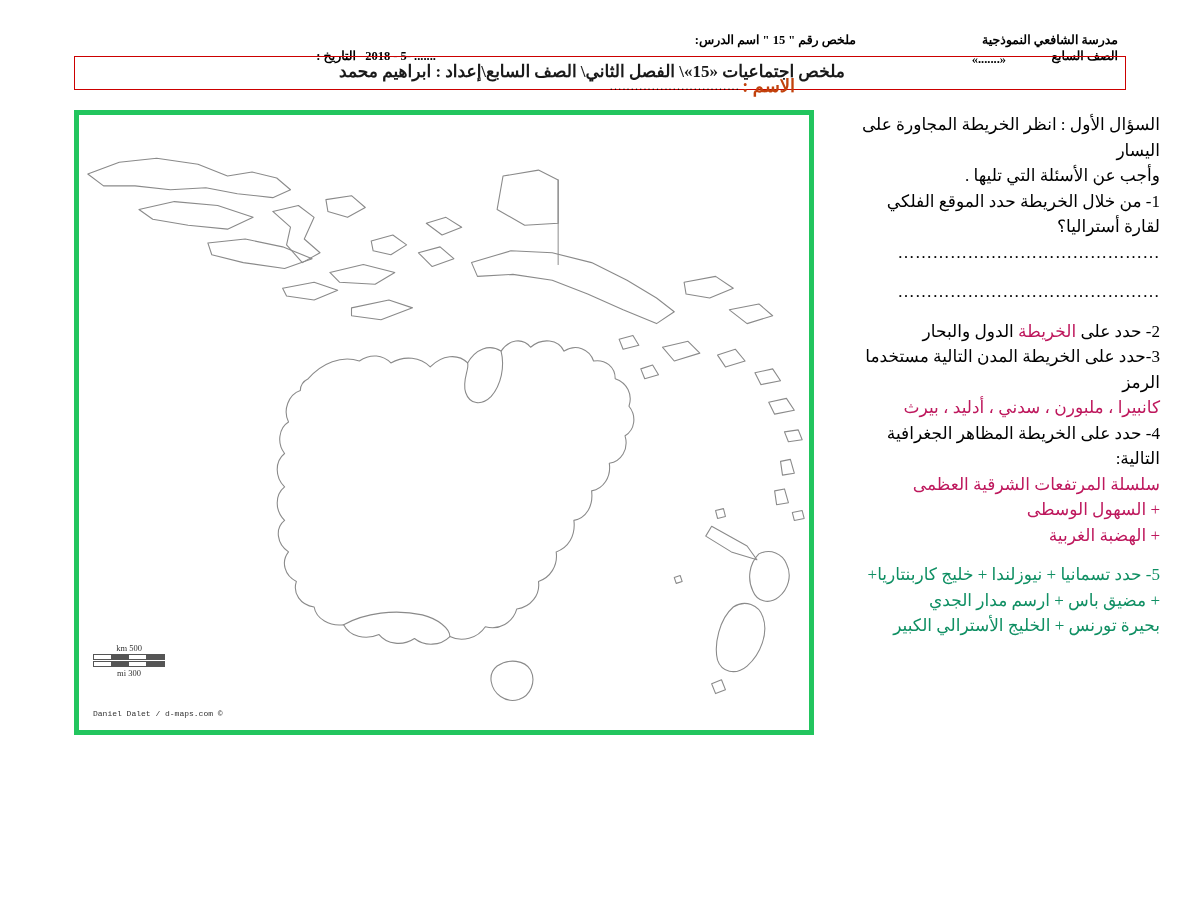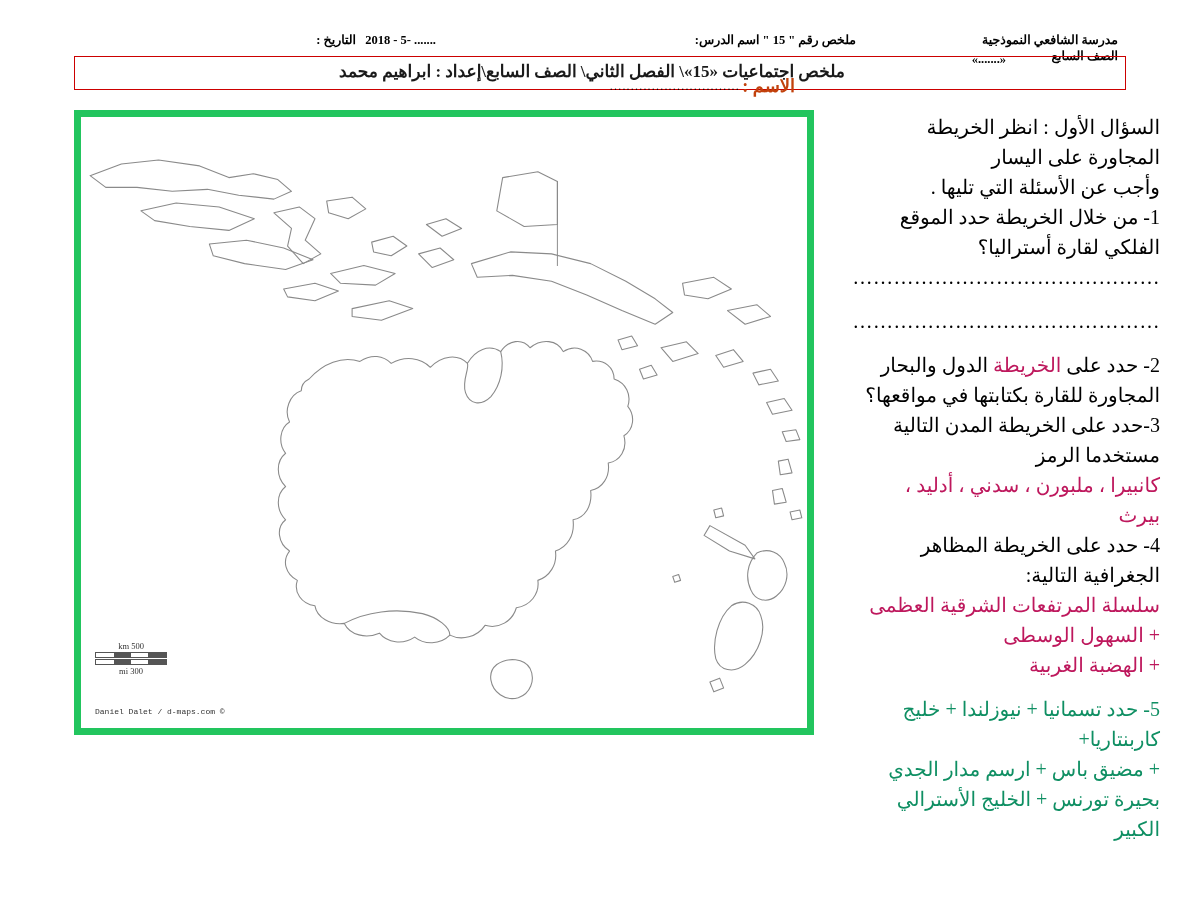--- a/index.html
+++ b/index.html
@@ -28,21 +28,21 @@
     left: 0; top: 0; width: 100%;
     height: 28px;
     font-weight: bold;
     font-size: 12.5px;
     color: #000;
   }
   .hdr-cell { position: absolute; white-space: nowrap; }
   .hdr-school { right: 8px; top: 4px; }
   .hdr-lesson { right: 270px; top: 4px; }
   .hdr-lesson-label { margin-left: 6px; }
-  .hdr-date { right: 690px; top: 4px; }
+  .hdr-date { right: 690px; top: 20px; }
   .hdr-grade { right: 8px; top: 20px; }
   .hdr-grade-dots { right: 120px; top: 24px; }
 
   
   .red-band {
     position: absolute;
     left: 74px; top: 56px;
     width: 1052px; height: 34px;
     border: 1.5px solid #cc0000;
     background: transparent;
@@ -69,21 +69,21 @@
     font-size: 12px;
     letter-spacing: 1.2px;
     color: #000;
   }
 
   
   .map-panel {
     position: absolute;
     left: 74px; top: 110px;
     width: 740px; height: 625px;
-    border: 7px solid #22c55e;
+    border: 5px solid #22c55e;
     background: #ffffff;
     overflow: hidden;
   }
   .map-svg { display: block; width: 100%; height: 100%; }
 
   .scalebar {
     position: absolute;
     left: 14px; bottom: 52px;
     width: 72px;
     font-family: "Liberation Serif", serif;
@@ -106,21 +106,21 @@
     font-family: Liberation Mono, monospace;
   }
 
   
   .questions {
     position: absolute;
     right: 40px; top: 112px;
     width: 300px;
     text-align: right;
     direction: rtl;
-    font-size: 20px;
+    font-size: 17px;
     line-height: 1.5;
     color: #000;
     font-family: "Liberation Serif", serif;
   }
   .q-line { margin: 0; }
   .q-gap { height: 14px; }
   .dots { letter-spacing: 0.5px; color: #000; }
   .red { color: #be185d; }
   .teal { color: #0f8f63; }
 </style>
@@ -261,21 +261,20 @@
     <p class="q-line dots">………………………………………</p>
     <div class="q-gap"></div>
     <p class="q-line dots">………………………………………</p>
     <div class="q-gap"></div>
 
     <p class="q-line">
       <span>2- حدد على</span>
       <span class="red">الخريطة</span>
       <span>الدول والبحار</span>
     </p>
-    <p class="q-line">المجاورة  للقارة بكتابتها في مواقعها؟</p>
 
     <p class="q-line">3-حدد على الخريطة المدن التالية مستخدما الرمز</p>
     <p class="q-line red">كانبيرا ،  ملبورن ، سدني  ، أدليد  ، بيرث</p>
 
     <p class="q-line">4- حدد على الخريطة المظاهر الجغرافية التالية:</p>
     <p class="q-line red">سلسلة المرتفعات الشرقية العظمى</p>
     <p class="q-line red">+ السهول الوسطى</p>
     <p class="q-line red">+ الهضبة الغربية</p>
 
     <div class="q-gap"></div>

